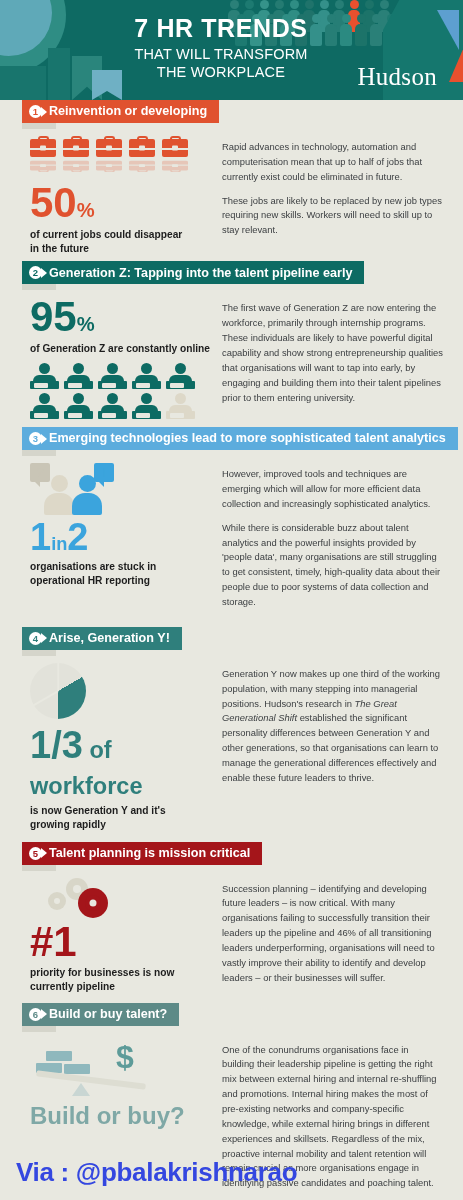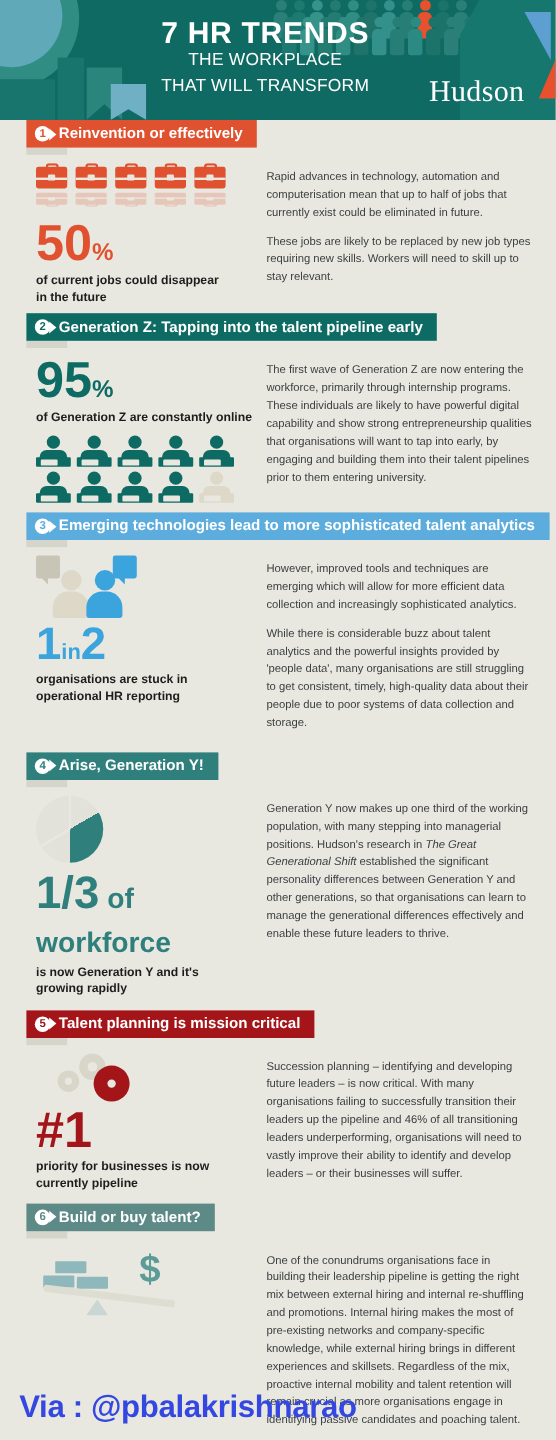--- a/index.html
+++ b/index.html
@@ -354,33 +354,33 @@
         <div class="bd" style="background:#1d7a71"></div>
       </div>
     </div>
 
   <div class="hdr-right-poly"></div>
   <div class="hdr-tri-blue"></div>
   <div class="hdr-tri-red"></div>
 
   <div class="hdr-title-wrap">
     <div class="hdr-title">7 HR TRENDS</div>
+    <div class="hdr-sub">THAT WILL TRANSFORM</div>
     <div class="hdr-sub" style="margin-top:0">THE WORKPLACE</div>
-    <div class="hdr-sub">THAT WILL TRANSFORM</div>
   </div>
   <div class="hudson">Hudson</div>
 </div>
 
 <div class="section s1">
   <div class="banner-wrap">
     <div class="shadow-tab"></div>
     <div class="banner">
       <span class="numcirc">1</span>
       <span class="arrow"></span>
-      <span class="btxt">Reinvention or effectively</span>
+      <span class="btxt">Reinvention or developing</span>
     </div>
   </div>
   <div class="body-row">
     <div class="left-col">
       <div class="cases" id="cases1">
           <div class="case">
             <div class="bar"></div>
             <div class="box"></div>
           </div>
           <div class="case">
@@ -624,20 +624,21 @@
   <div class="body-row">
     <div class="left-col">
       <div class="seesaw">
         <div class="brick" style="left:16px;top:12px;width:26px;height:10px"></div>
         <div class="brick" style="left:6px;top:24px;width:26px;height:10px"></div>
         <div class="brick" style="left:34px;top:25px;width:26px;height:10px"></div>
         <div class="plank"></div>
         <div class="fulcrum"></div>
         <div class="dollar">$</div>
       </div>
+      <div class="bignum" style="margin-top:6px">Build or buy?</div>
     </div>
     <div class="right-col">
       <div class="para">One of the conundrums organisations face in building their leadership pipeline is getting the right mix between external hiring and internal re-shuffling and promotions. Internal hiring makes the most of pre-existing networks and company-specific knowledge, while external hiring brings in different experiences and skillsets. Regardless of the mix, proactive internal mobility and talent retention will remain crucial as more organisations engage in identifying passive candidates and poaching talent.</div>
     </div>
   </div>
 </div>
 
 <div class="footer-via">Via : @pbalakrishnarao</div>
 
 </body></html>

